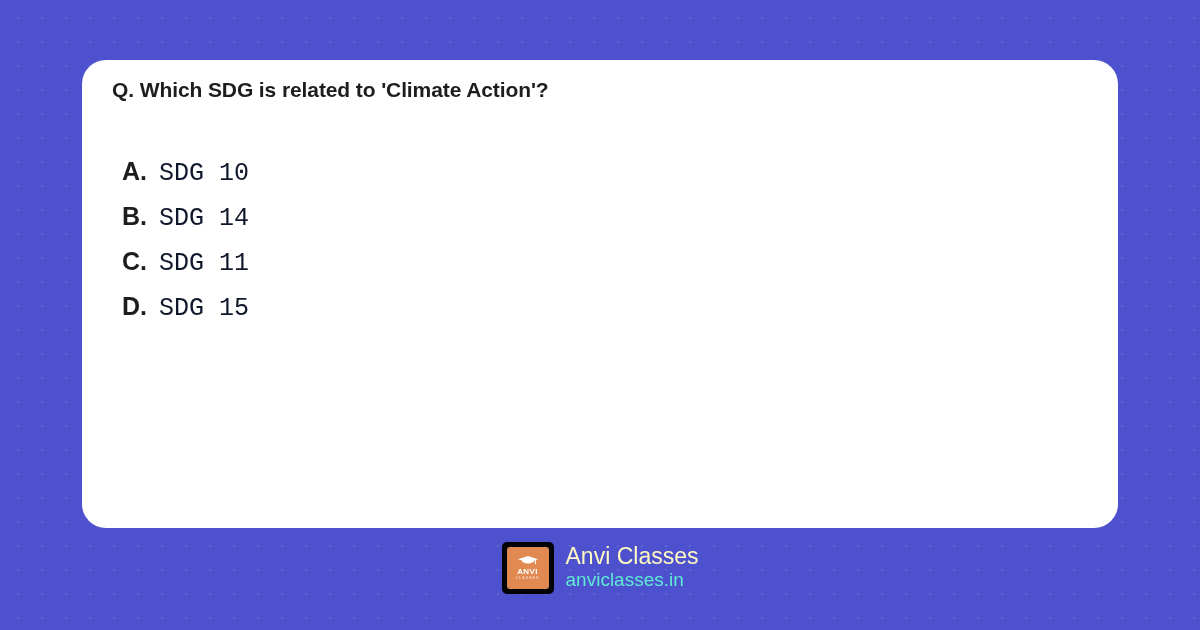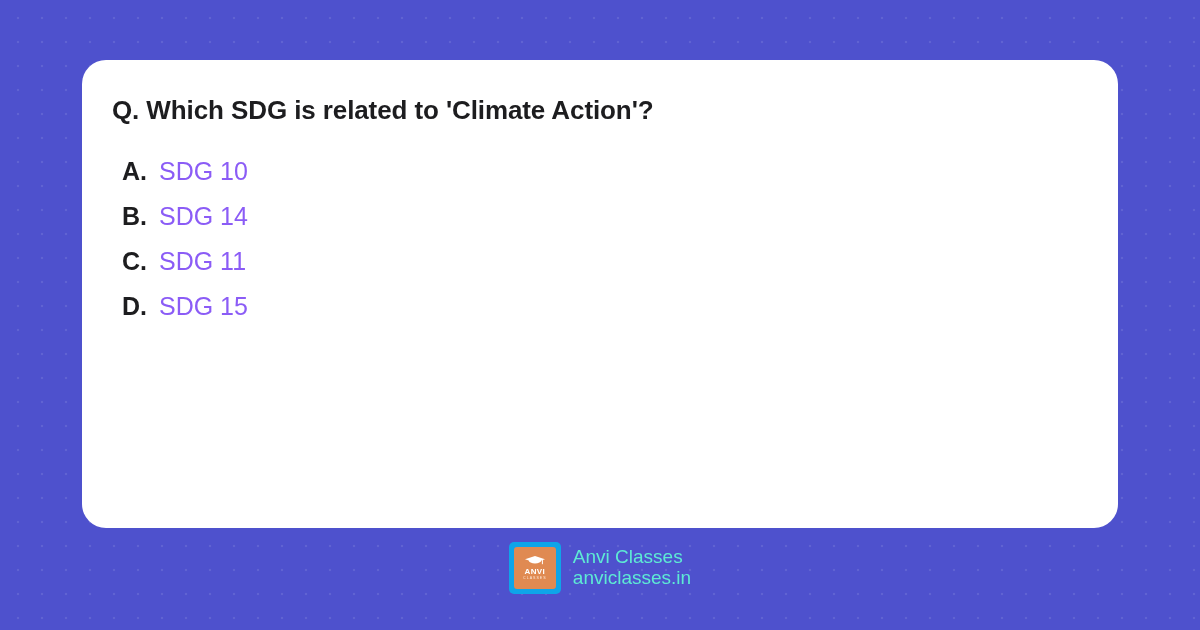--- a/index.html
+++ b/index.html
@@ -27,22 +27,22 @@
     top:60px;
     width:1036px;
     height:468px;
     background:#ffffff;
     border-radius:24px;
   }
 
   .question {
     position:absolute;
     left:30px;
-    top:35px;
-    font-size:26px;
+    top:18px;
+    font-size:21px;
     font-weight:bold;
     color:#1d1d1f;
     letter-spacing:-0.1px;
     white-space:nowrap;
   }
 
   .options {
     position:absolute;
     left:40px;
     top:97px;
@@ -58,21 +58,22 @@
 
   .option-letter {
     font-weight:bold;
     color:#1d1d1f;
     margin-right:9px;
     min-width:28px;
   }
 
   .option-text {
     font-weight:normal;
-    color:#8b5cf6;
+    color:#0f172a;
+    font-family:Liberation Mono, monospace;
   }
 
   
   .footer {
     position:absolute;
     left:0;
     top:542px;
     width:1200px;
     display:flex;
     justify-content:center;
@@ -81,21 +82,21 @@
 
   .brand {
     display:flex;
     align-items:center;
     gap:12px;
   }
 
   .logo-tile {
     width:52px;
     height:52px;
-    background:#0ea5e9;
+    background:#000000;
     border-radius:5px;
     display:flex;
     align-items:center;
     justify-content:center;
     padding:5px;
   }
 
   .logo-inner {
     width:100%;
     height:100%;
@@ -125,22 +126,22 @@
     line-height:1;
   }
 
   .brand-text {
     display:flex;
     flex-direction:column;
     justify-content:center;
   }
 
   .brand-title {
-    font-size:19px;
-    color:#5eead4;
+    font-size:23px;
+    color:#fef9c3;
     line-height:1.12;
   }
 
   .brand-url {
     font-size:19px;
     color:#5eead4;
     line-height:1.2;
   }
 </style>
 </head>

